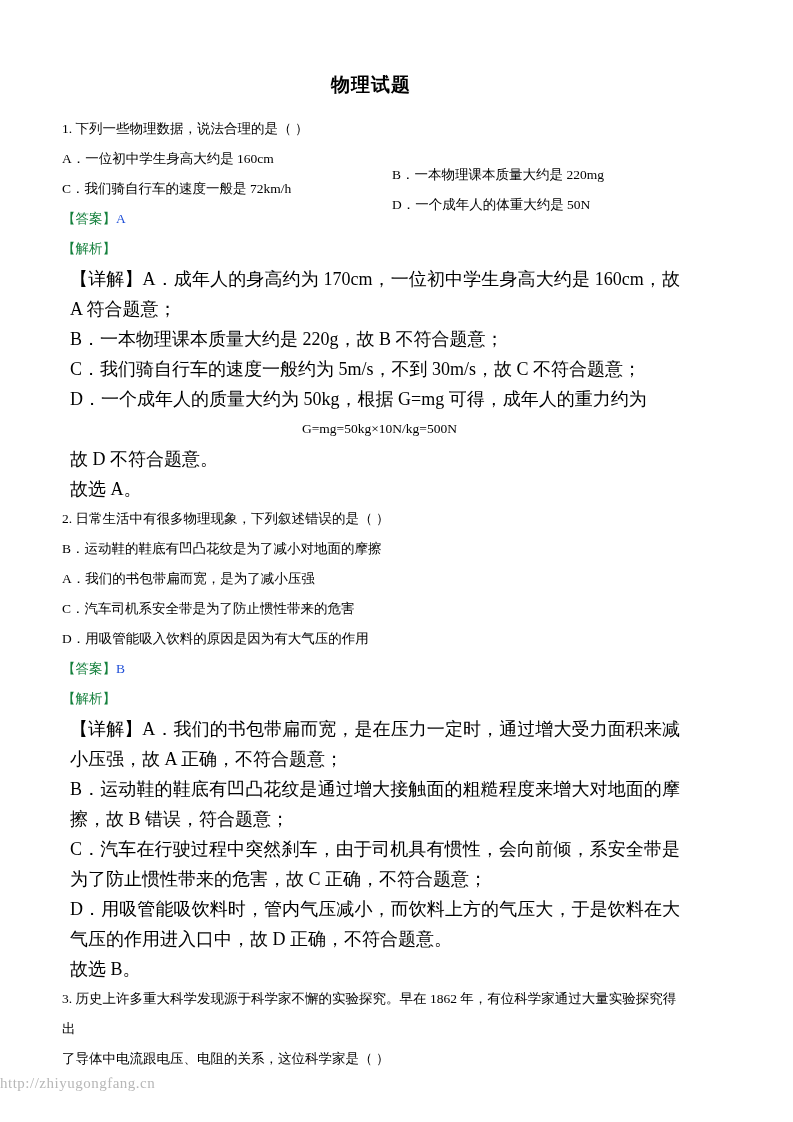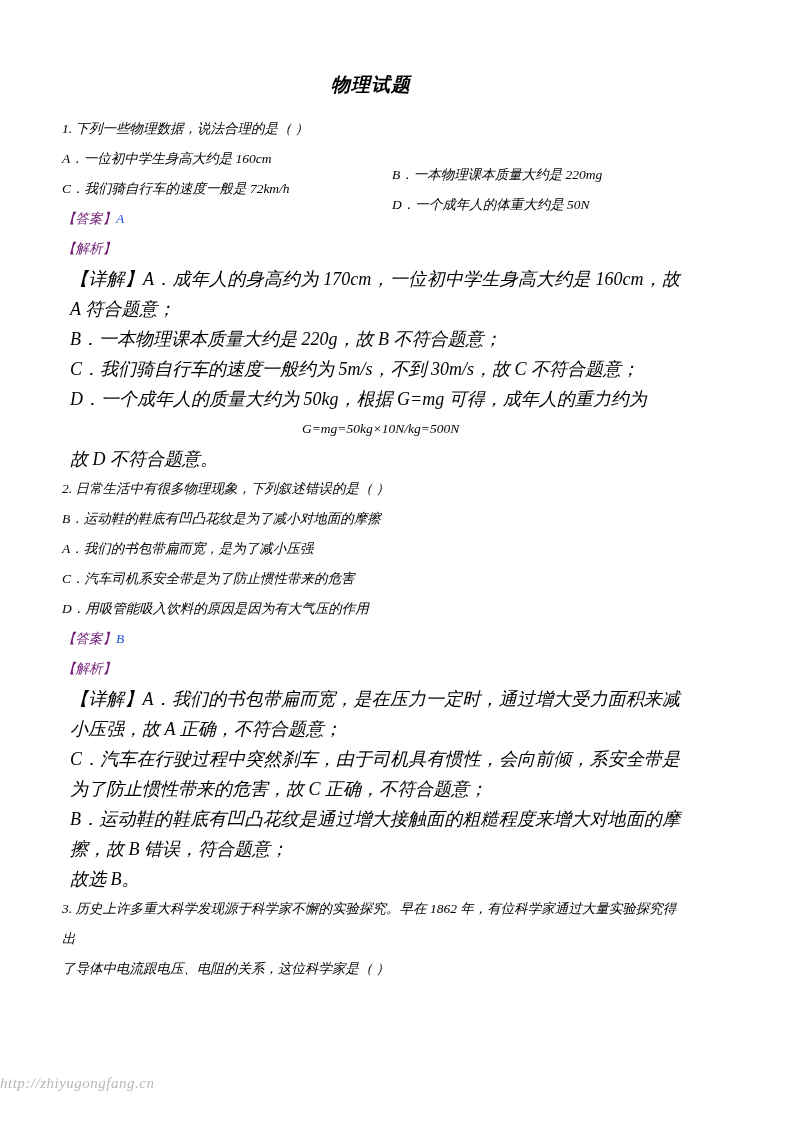--- a/index.html
+++ b/index.html
@@ -14,21 +14,20 @@
     color: #000000;
     position: relative;
     overflow: hidden;
   }
   .page {
     position: relative;
     width: 707px;
     height: 1122px;
     box-sizing: border-box;
     padding: 60px 27px 0 62px;
-    font-style: italic;
   }
   .doc-title {
     text-align: center;
     font-size: 19px;
     font-weight: bold;
     font-family: "Liberation Sans", sans-serif;
     margin: 12px 0 16px 0;
     letter-spacing: 1px;
   }
   .q-line {
@@ -48,21 +47,21 @@
   }
   .ans {
     color: #1f4fd8;
     font-size: 13.5px;
     line-height: 30px;
   }
   .ans .tagtext {
     color: #1f4fd8;
   }
   .tag {
-    color: #701a75;
+    color: #15803d;
     margin-top: 16px;
   }
   .detail {
     font-size: 18px;
     line-height: 30px;
     text-align: justify;
     margin-left: 8px;
   }
   .centerline {
     font-size: 13.5px;
@@ -105,36 +104,38 @@
   <div class="ans">
     <span class="tag">【解析】</span>
   </div>
 
   <div class="detail">【详解】A．成年人的身高约为 170cm，一位初中学生身高大约是 160cm，故 A 符合题意；</div>
   <div class="detail">B．一本物理课本质量大约是 220g，故 B 不符合题意；</div>
   <div class="detail">C．我们骑自行车的速度一般约为 5m/s，不到 30m/s，故 C 不符合题意；</div>
   <div class="detail">D．一个成年人的质量大约为 50kg，根据 G=mg 可得，成年人的重力约为</div>
   <div class="centerline">G=mg=50kg×10N/kg=500N</div>
   <div class="detail">故 D 不符合题意。</div>
+  <div class="detail">故选 A。</div>
 
   <div class="q-line">2. 日常生活中有很多物理现象，下列叙述错误的是（        ）</div>
   <div class="q-line">B．运动鞋的鞋底有凹凸花纹是为了减小对地面的摩擦</div>
   <div class="q-line">A．我们的书包带扁而宽，是为了减小压强</div>
   <div class="q-line">C．汽车司机系安全带是为了防止惯性带来的危害</div>
   <div class="q-line">D．用吸管能吸入饮料的原因是因为有大气压的作用</div>
 
   <div class="ans">
     <span class="tag">【答案】</span><span class="tagtext">B</span>
   </div>
   <div class="ans">
     <span class="tag">【解析】</span>
   </div>
 
   <div class="detail">【详解】A．我们的书包带扁而宽，是在压力一定时，通过增大受力面积来减小压强，故 A 正确，不符合题意；</div>
+  <div class="detail">B．运动鞋的鞋底有凹凸花纹是通过增大接触面的粗糙程度来增大对地面的摩擦，故 B 错误，符合题意；</div>
   <div class="detail">C．汽车在行驶过程中突然刹车，由于司机具有惯性，会向前倾，系安全带是为了防止惯性带来的危害，故 C 正确，不符合题意；</div>
-  <div class="detail">B．运动鞋的鞋底有凹凸花纹是通过增大接触面的粗糙程度来增大对地面的摩擦，故 B 错误，符合题意；</div>
+  <div class="detail">D．用吸管能吸饮料时，管内气压减小，而饮料上方的气压大，于是饮料在大气压的作用进入口中，故 D 正确，不符合题意。</div>
   <div class="detail">故选 B。</div>
 
   <div class="q-line">3. 历史上许多重大科学发现源于科学家不懈的实验探究。早在 1862 年，有位科学家通过大量实验探究得出</div>
   <div class="q-line">了导体中电流跟电压、电阻的关系，这位科学家是（        ）</div>
 
   <div class="watermark">http://zhiyugongfang.cn</div>
 </div>
 
 </body></html>

